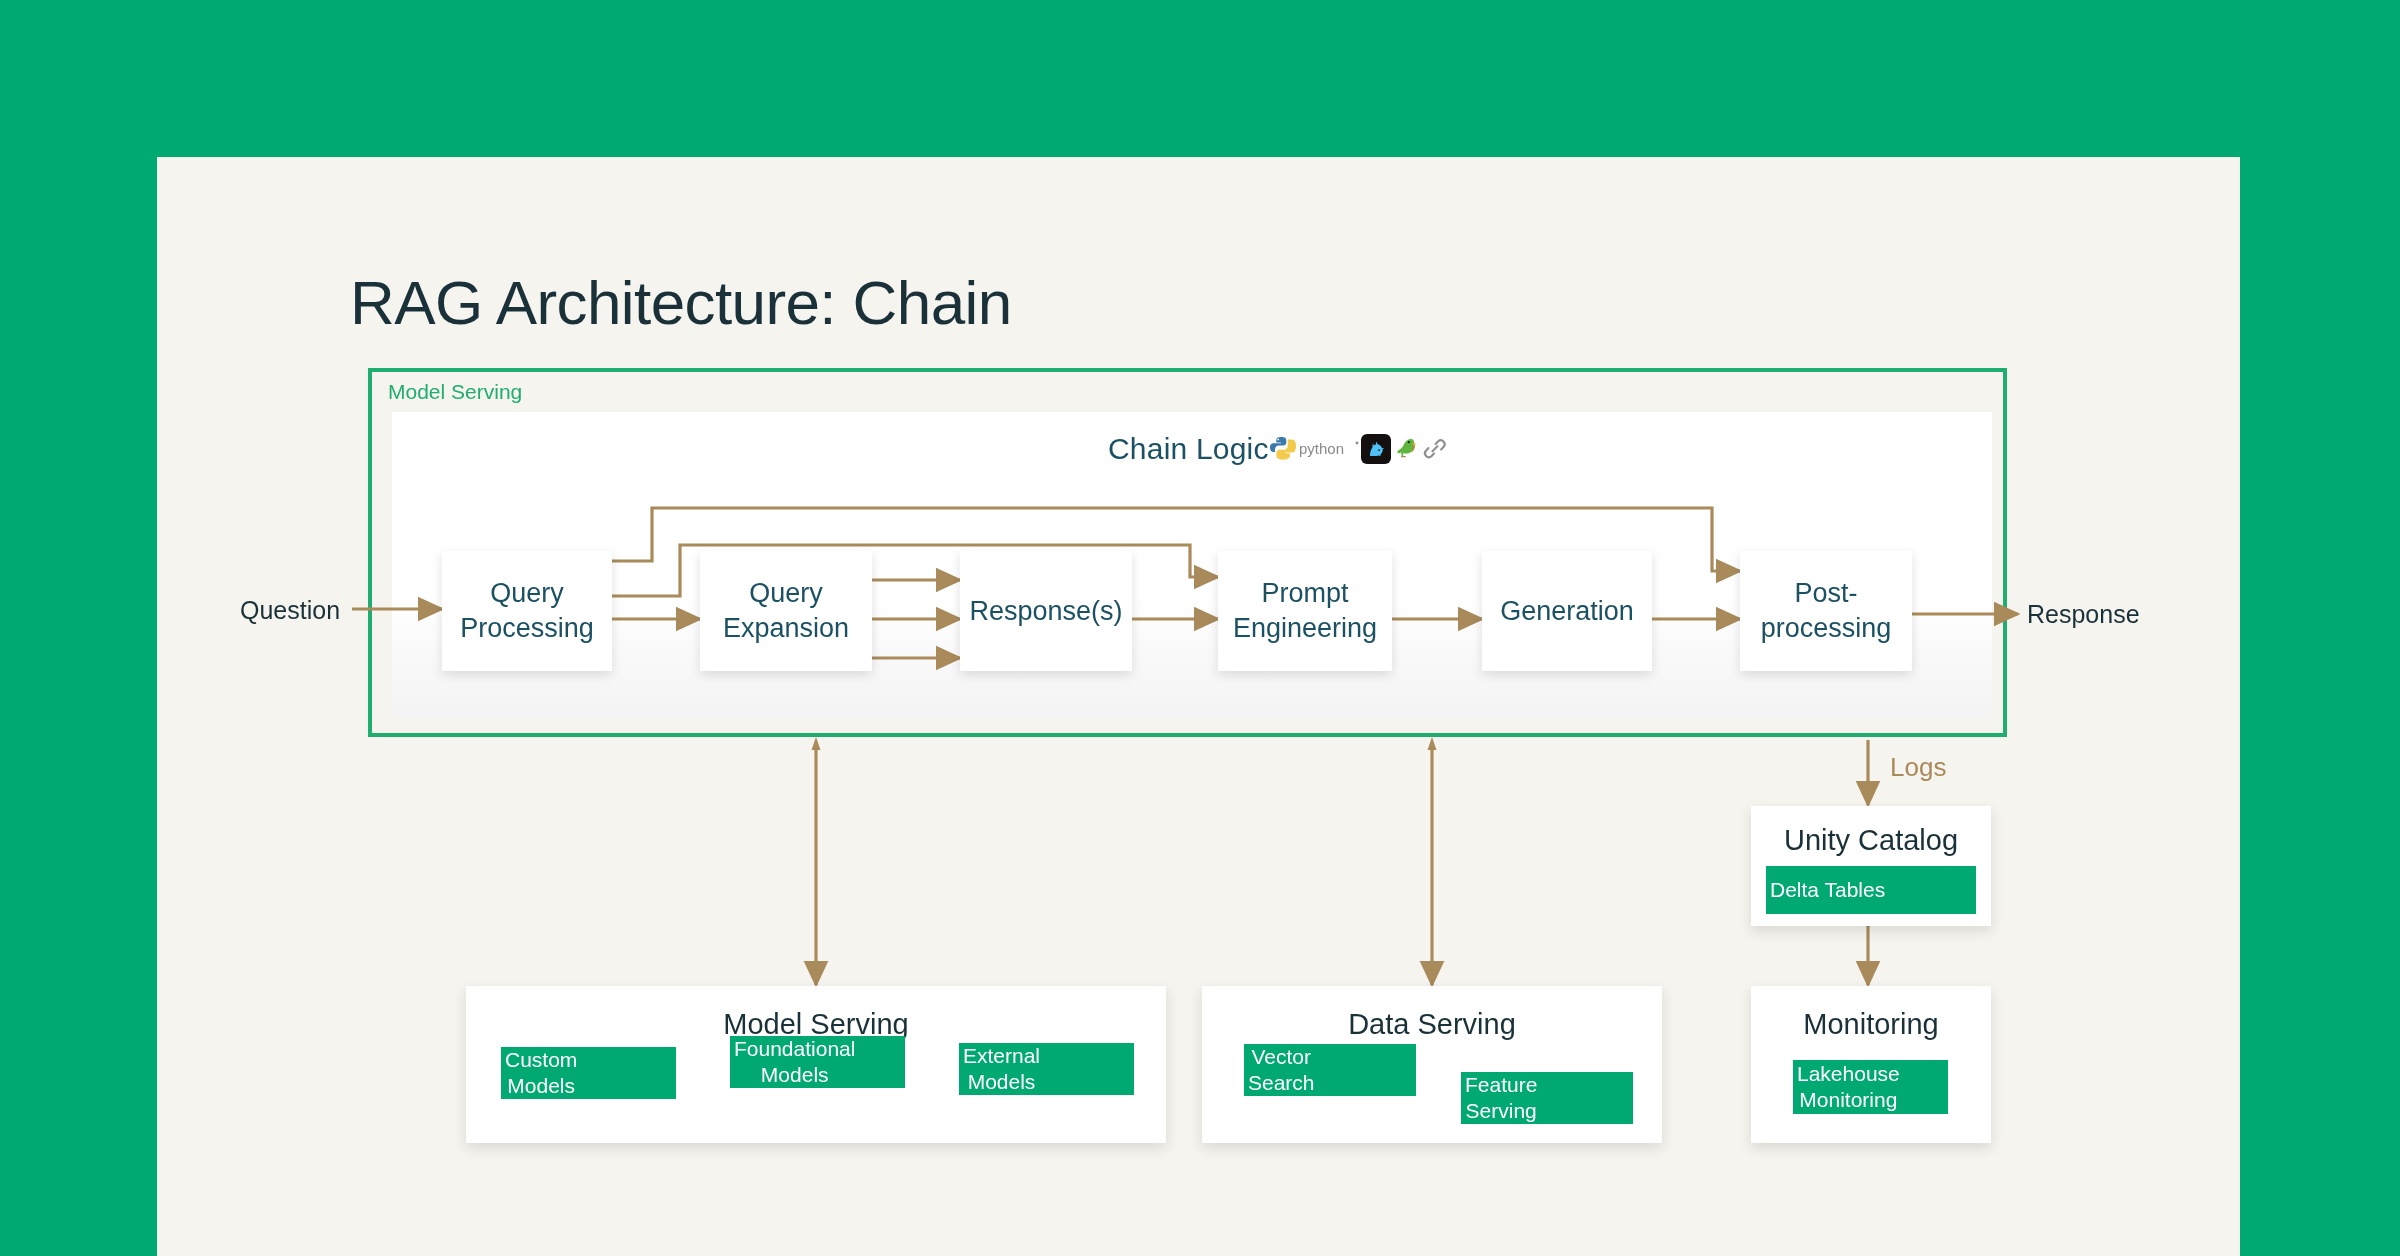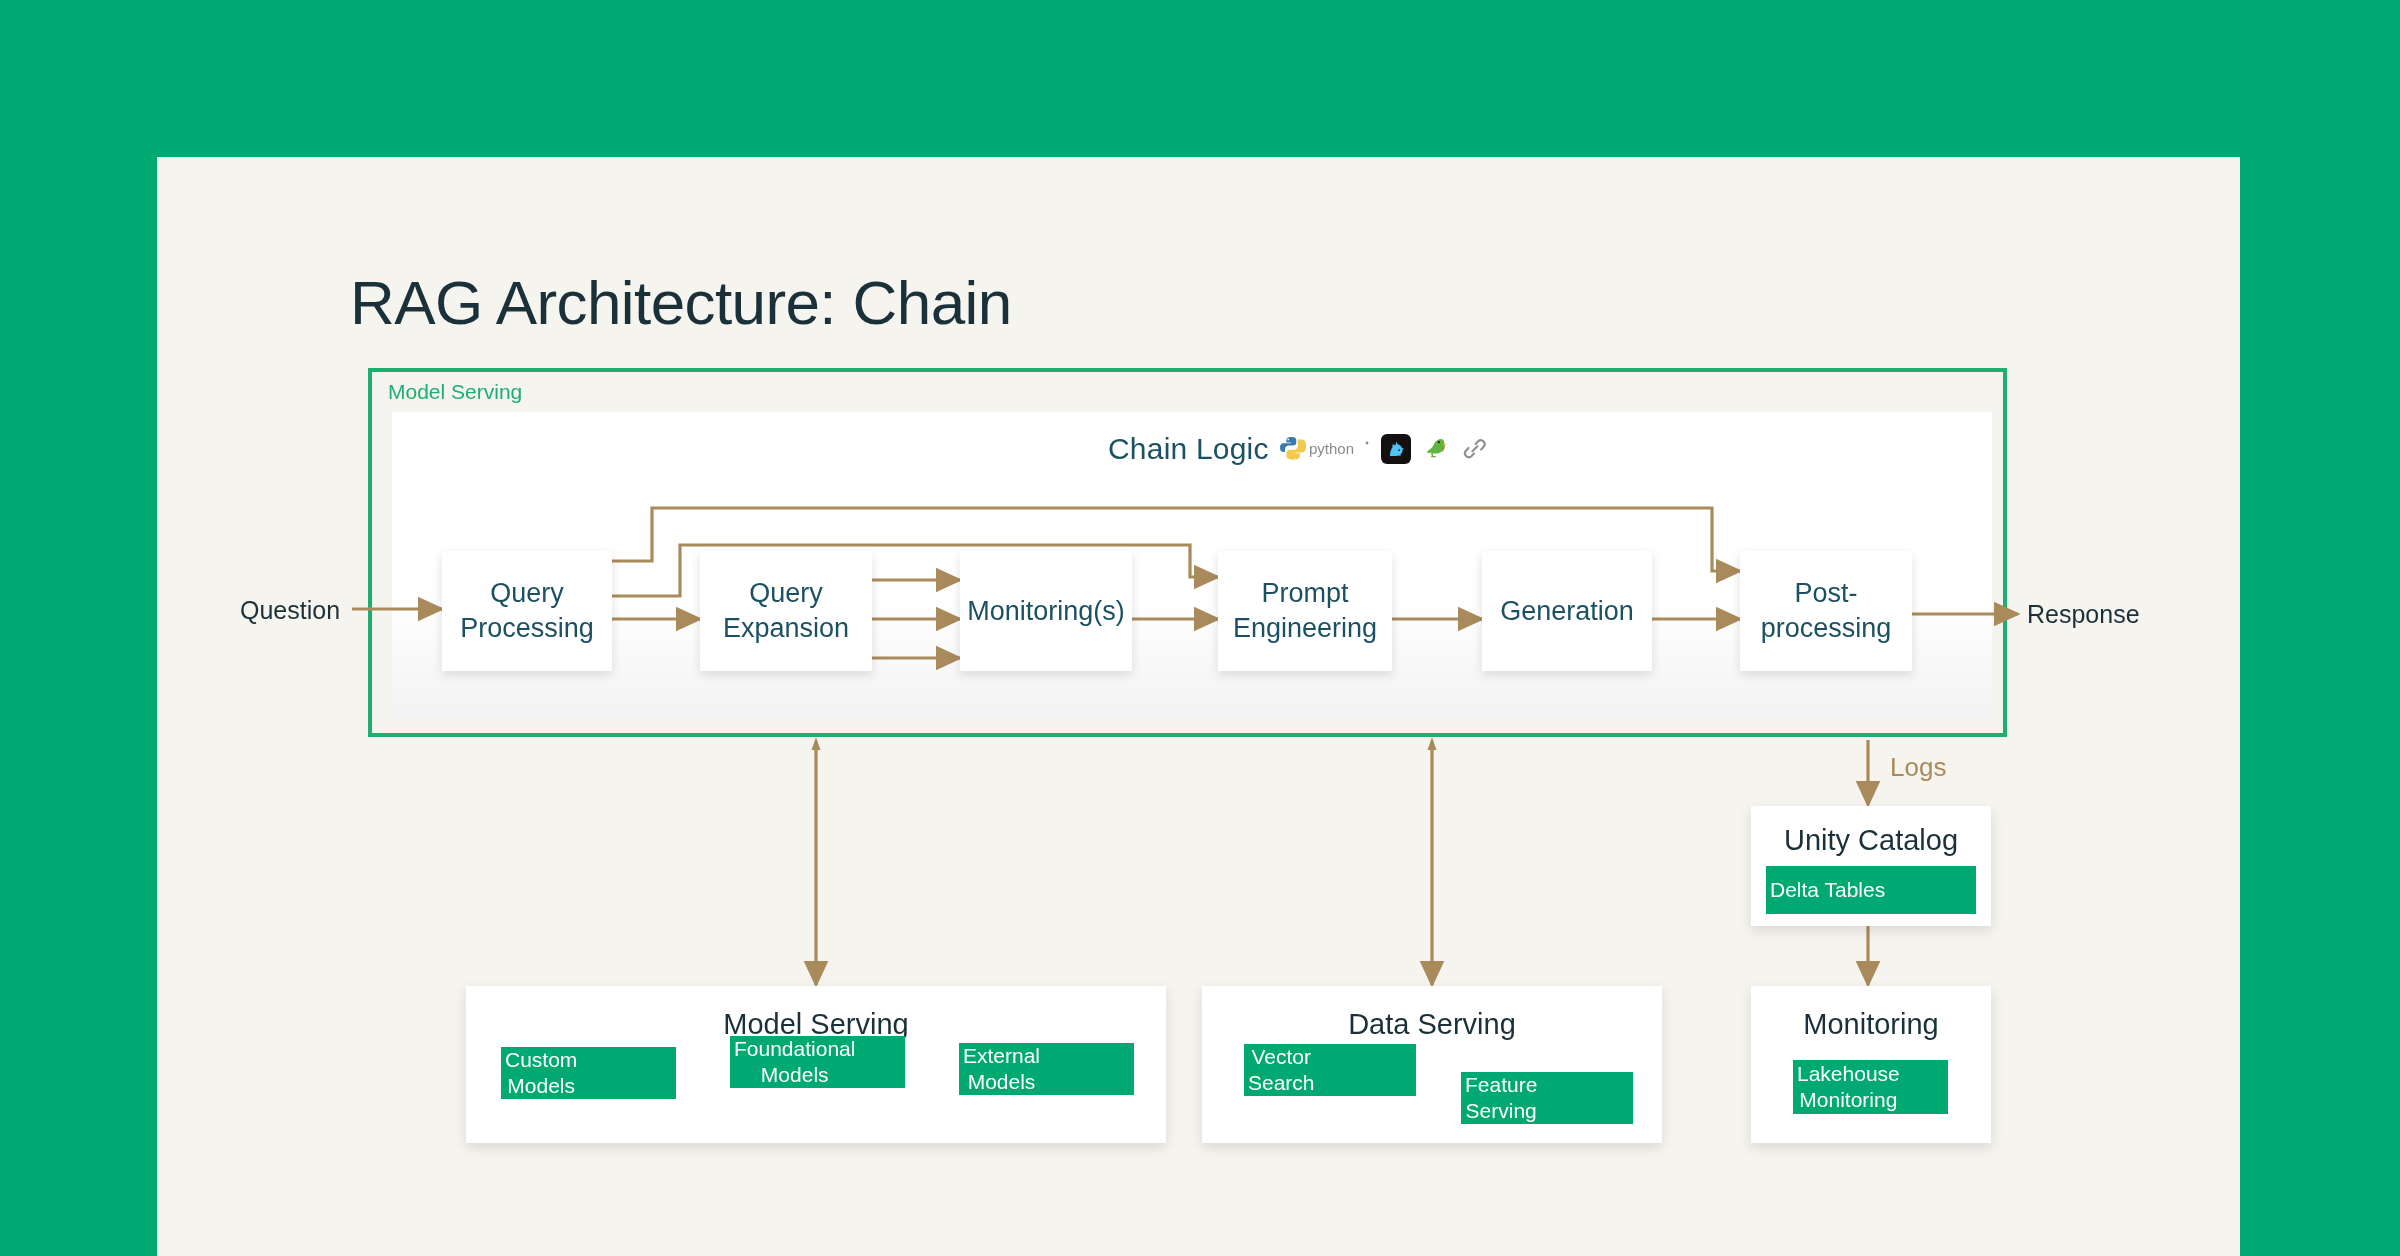--- a/index.html
+++ b/index.html
@@ -75,21 +75,20 @@
     background: linear-gradient(180deg,#FFFFFF 0%,#FFFFFF 62%,#F3F3F3 100%);
   }
 
   
   #chain-logic {
     position: absolute;
     left: 1108px;
     top: 432px;
     display: flex;
     align-items: center;
-    gap: 10px;
     white-space: nowrap;
   }
   #chain-logic-label {
     font-size: 30px;
     color: #1B5162;
     letter-spacing: .2px;
   }
   .logo-icon { display: inline-flex; align-items: center; }
 
   
@@ -265,21 +264,21 @@
     </g>
   </svg>
 
   <div class="step-box" style="left:442px; top:551px; width:170px; height:120px;">
     <span>Query<br>Processing</span>
   </div>
   <div class="step-box" style="left:700px; top:551px; width:172px; height:120px;">
     <span>Query<br>Expansion</span>
   </div>
   <div class="step-box" style="left:960px; top:551px; width:172px; height:120px;">
-    <span>Monitoring(s)</span>
+    <span>Response(s)</span>
   </div>
   <div class="step-box" style="left:1218px; top:551px; width:174px; height:120px;justify-content:center;">
     <span>Prompt<br>Engineering</span>
   </div>
   <div class="step-box" style="left:1482px; top:551px; width:170px; height:120px;">
     <span>Generation</span>
   </div>
   <div class="step-box" style="left:1740px; top:551px; width:172px; height:120px;">
     <span>Post-<br>processing</span>
   </div>

